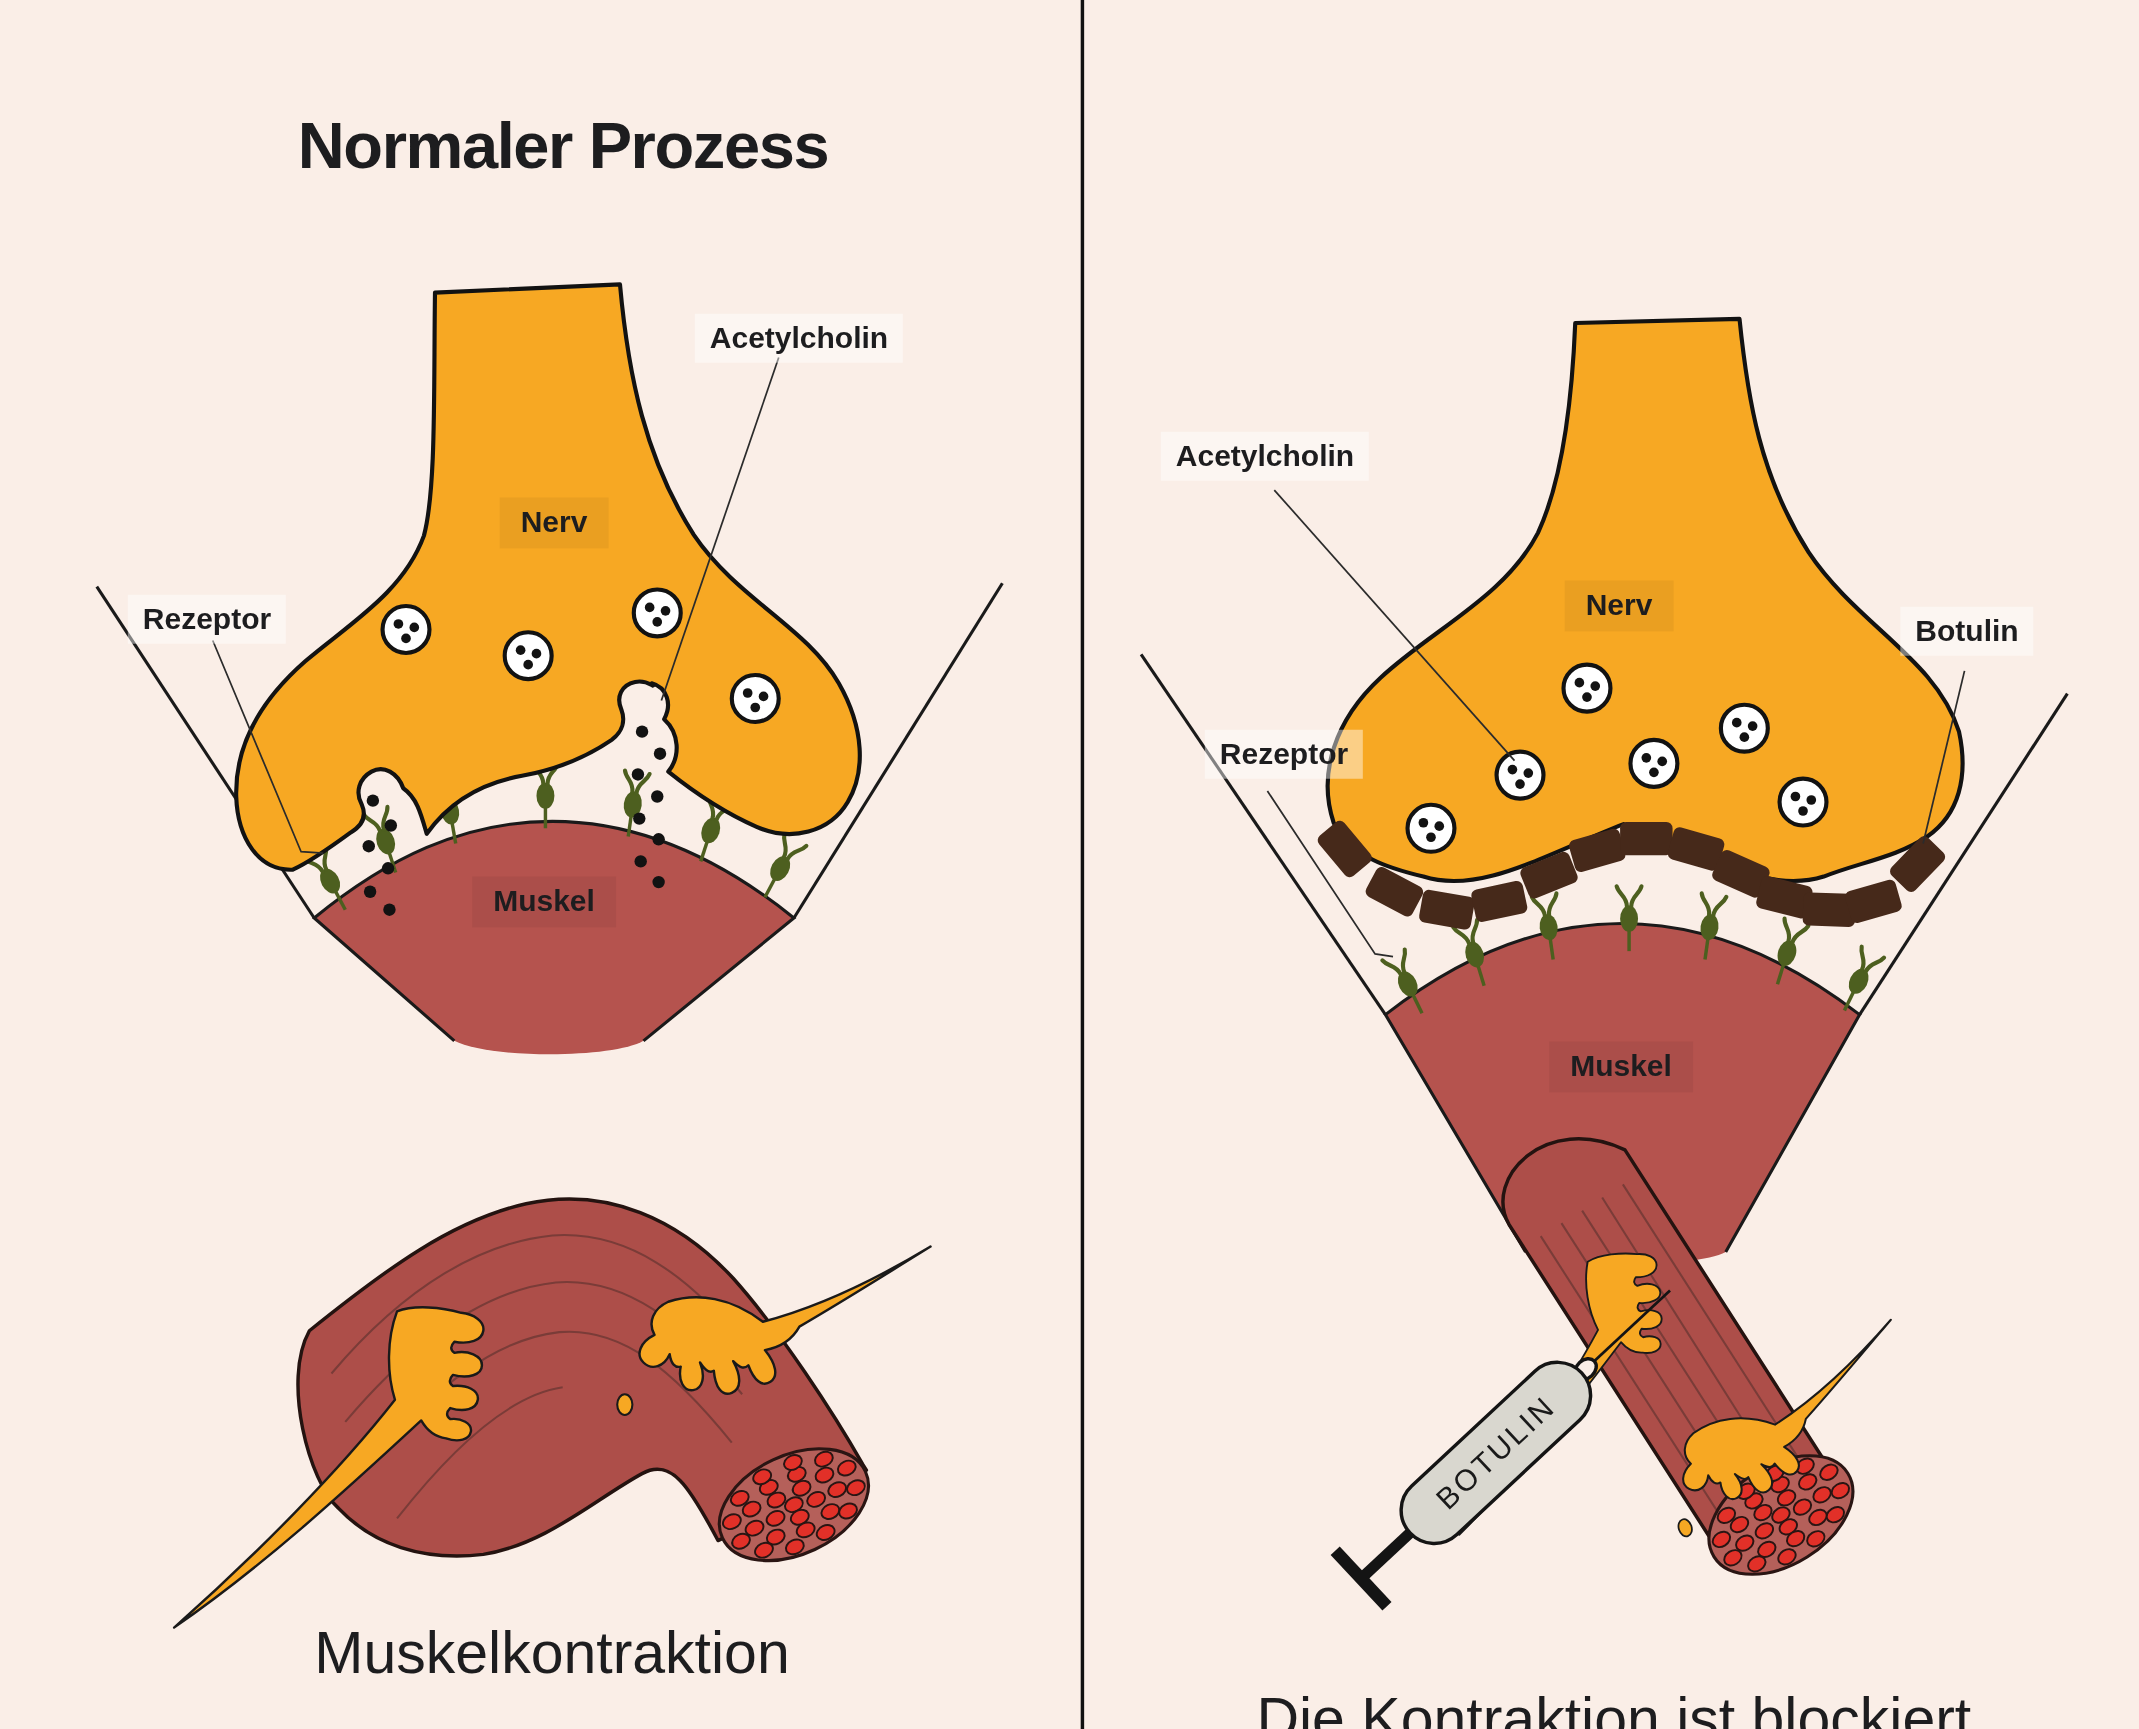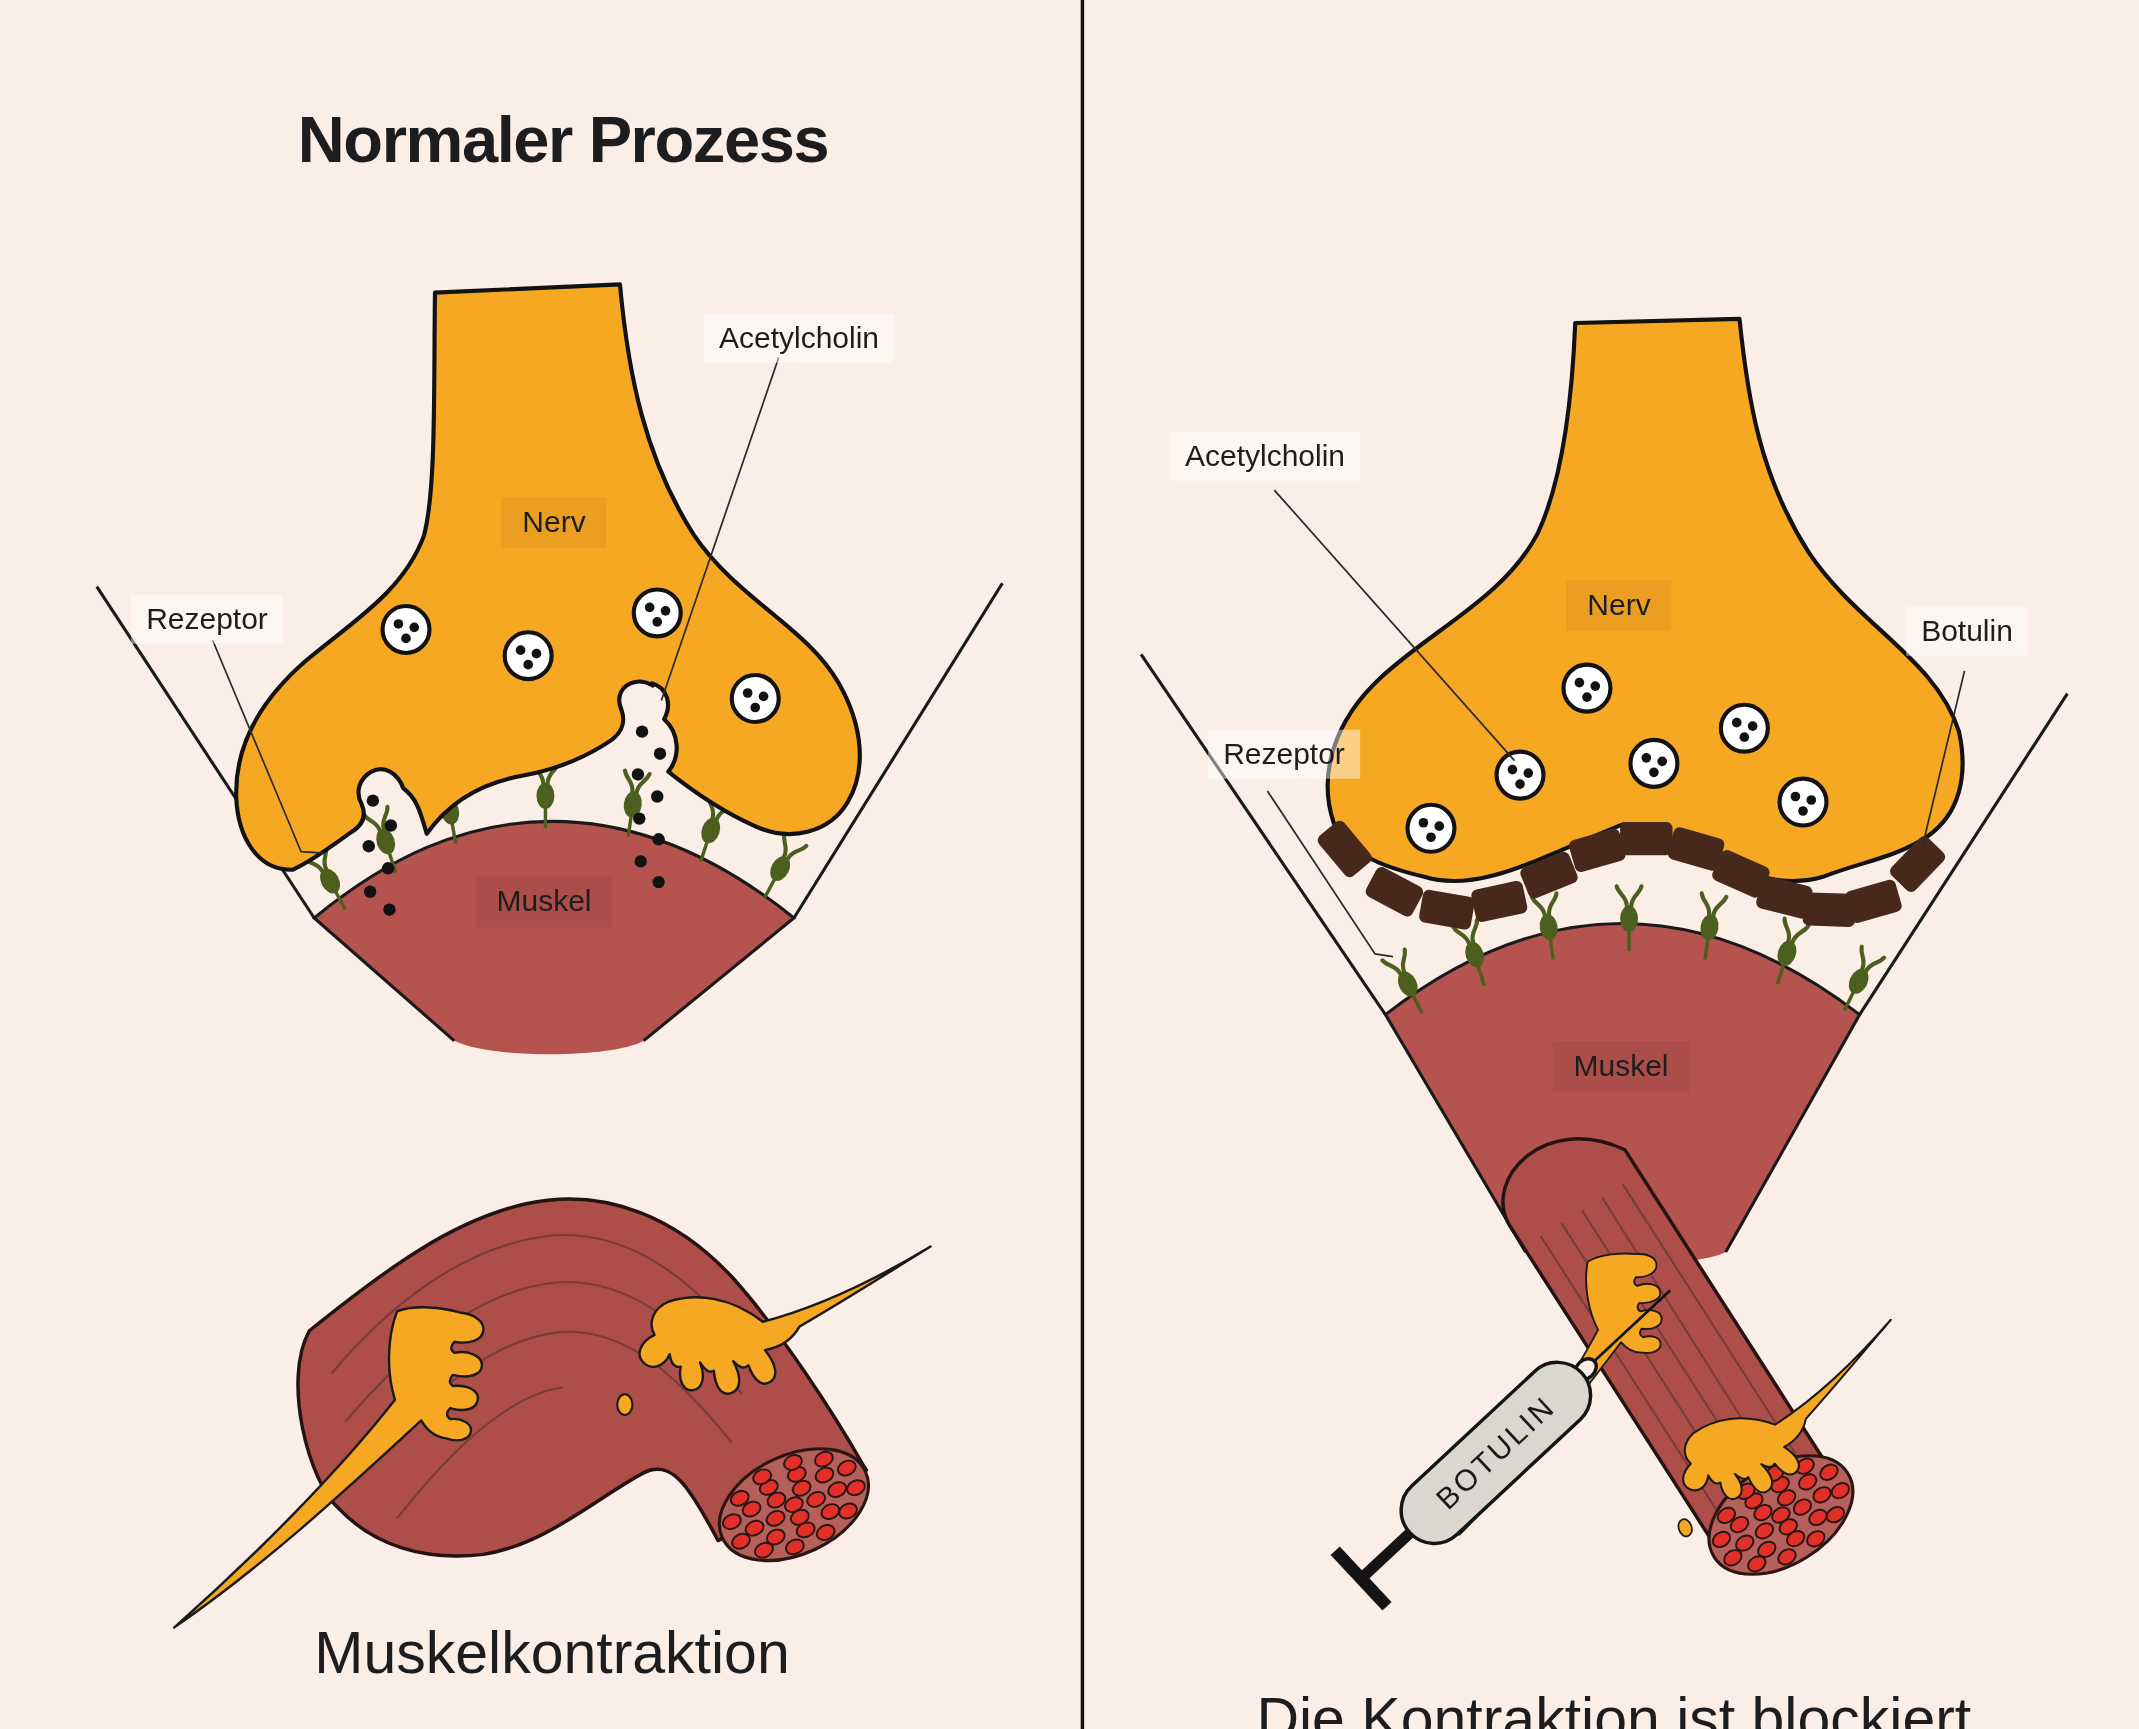--- a/index.html
+++ b/index.html
@@ -6,21 +6,21 @@
   body{
     width:2140px;height:1729px;position:relative;
     background:#faeee7;
     font-family:"Liberation Sans", sans-serif;
     color:#1d1d1f;overflow:hidden;
   }
   #art{position:absolute;left:0;top:0;width:2140px;height:1729px}
   .lbl{
     position:absolute;transform:translate(-50%,-50%);
     font-size:30px;line-height:1.15;white-space:nowrap;color:#1d1d1f;
-    font-weight:400;text-align:center;
+    font-weight:700;text-align:center;
   }
   .box-light{background:rgba(255,255,255,.45);padding:7px 15px}
   .box-dark{background:rgba(0,0,0,.05);padding:8.3px 21px}
   .title{
     font-size:65px;font-weight:800;letter-spacing:-1.4px;line-height:1.3;
     white-space:nowrap;
   }
   .caption{font-size:59px;font-weight:500}
   .syringe-text{
     font-size:30px;font-weight:500;letter-spacing:2.8px;
@@ -300,21 +300,21 @@
       <rect x="-276" y="-55" width="18" height="110" fill="#141414"></rect>
       <line x1="192" y1="0" x2="345" y2="0" stroke="#141414" stroke-width="4"></line>
       <ellipse cx="178" cy="0" rx="17" ry="13" fill="#faeee7" stroke="#141414" stroke-width="5"></ellipse>
       <rect x="-170" y="-48" width="340" height="96" rx="48" fill="#d9d7cf" stroke="#141414" stroke-width="5"></rect>
     </g>
   </g>
 
   <line x1="1568" y1="0" x2="1568" y2="2505" stroke="#111111" stroke-width="5"></line>
 </svg>
 
-<div class="lbl title" style="left:563px;top:140px">Normaler Prozess</div>
+<div class="lbl title" style="left:563px;top:146px">Normaler Prozess</div>
 
 <div class="lbl title" style="left:1619px;top:128px">
 </div>
 
 <div class="lbl box-dark" style="left:554px;top:523px">Nerv</div>
 <div class="lbl box-light" style="left:799px;top:338px">Acetylcholin</div>
 <div class="lbl box-light" style="left:207px;top:619px">Rezeptor</div>
 <div class="lbl box-dark" style="left:544px;top:902px">Muskel</div>
 <div class="lbl caption" style="left:552px;top:1654px">Muskelkontraktion</div>
 

